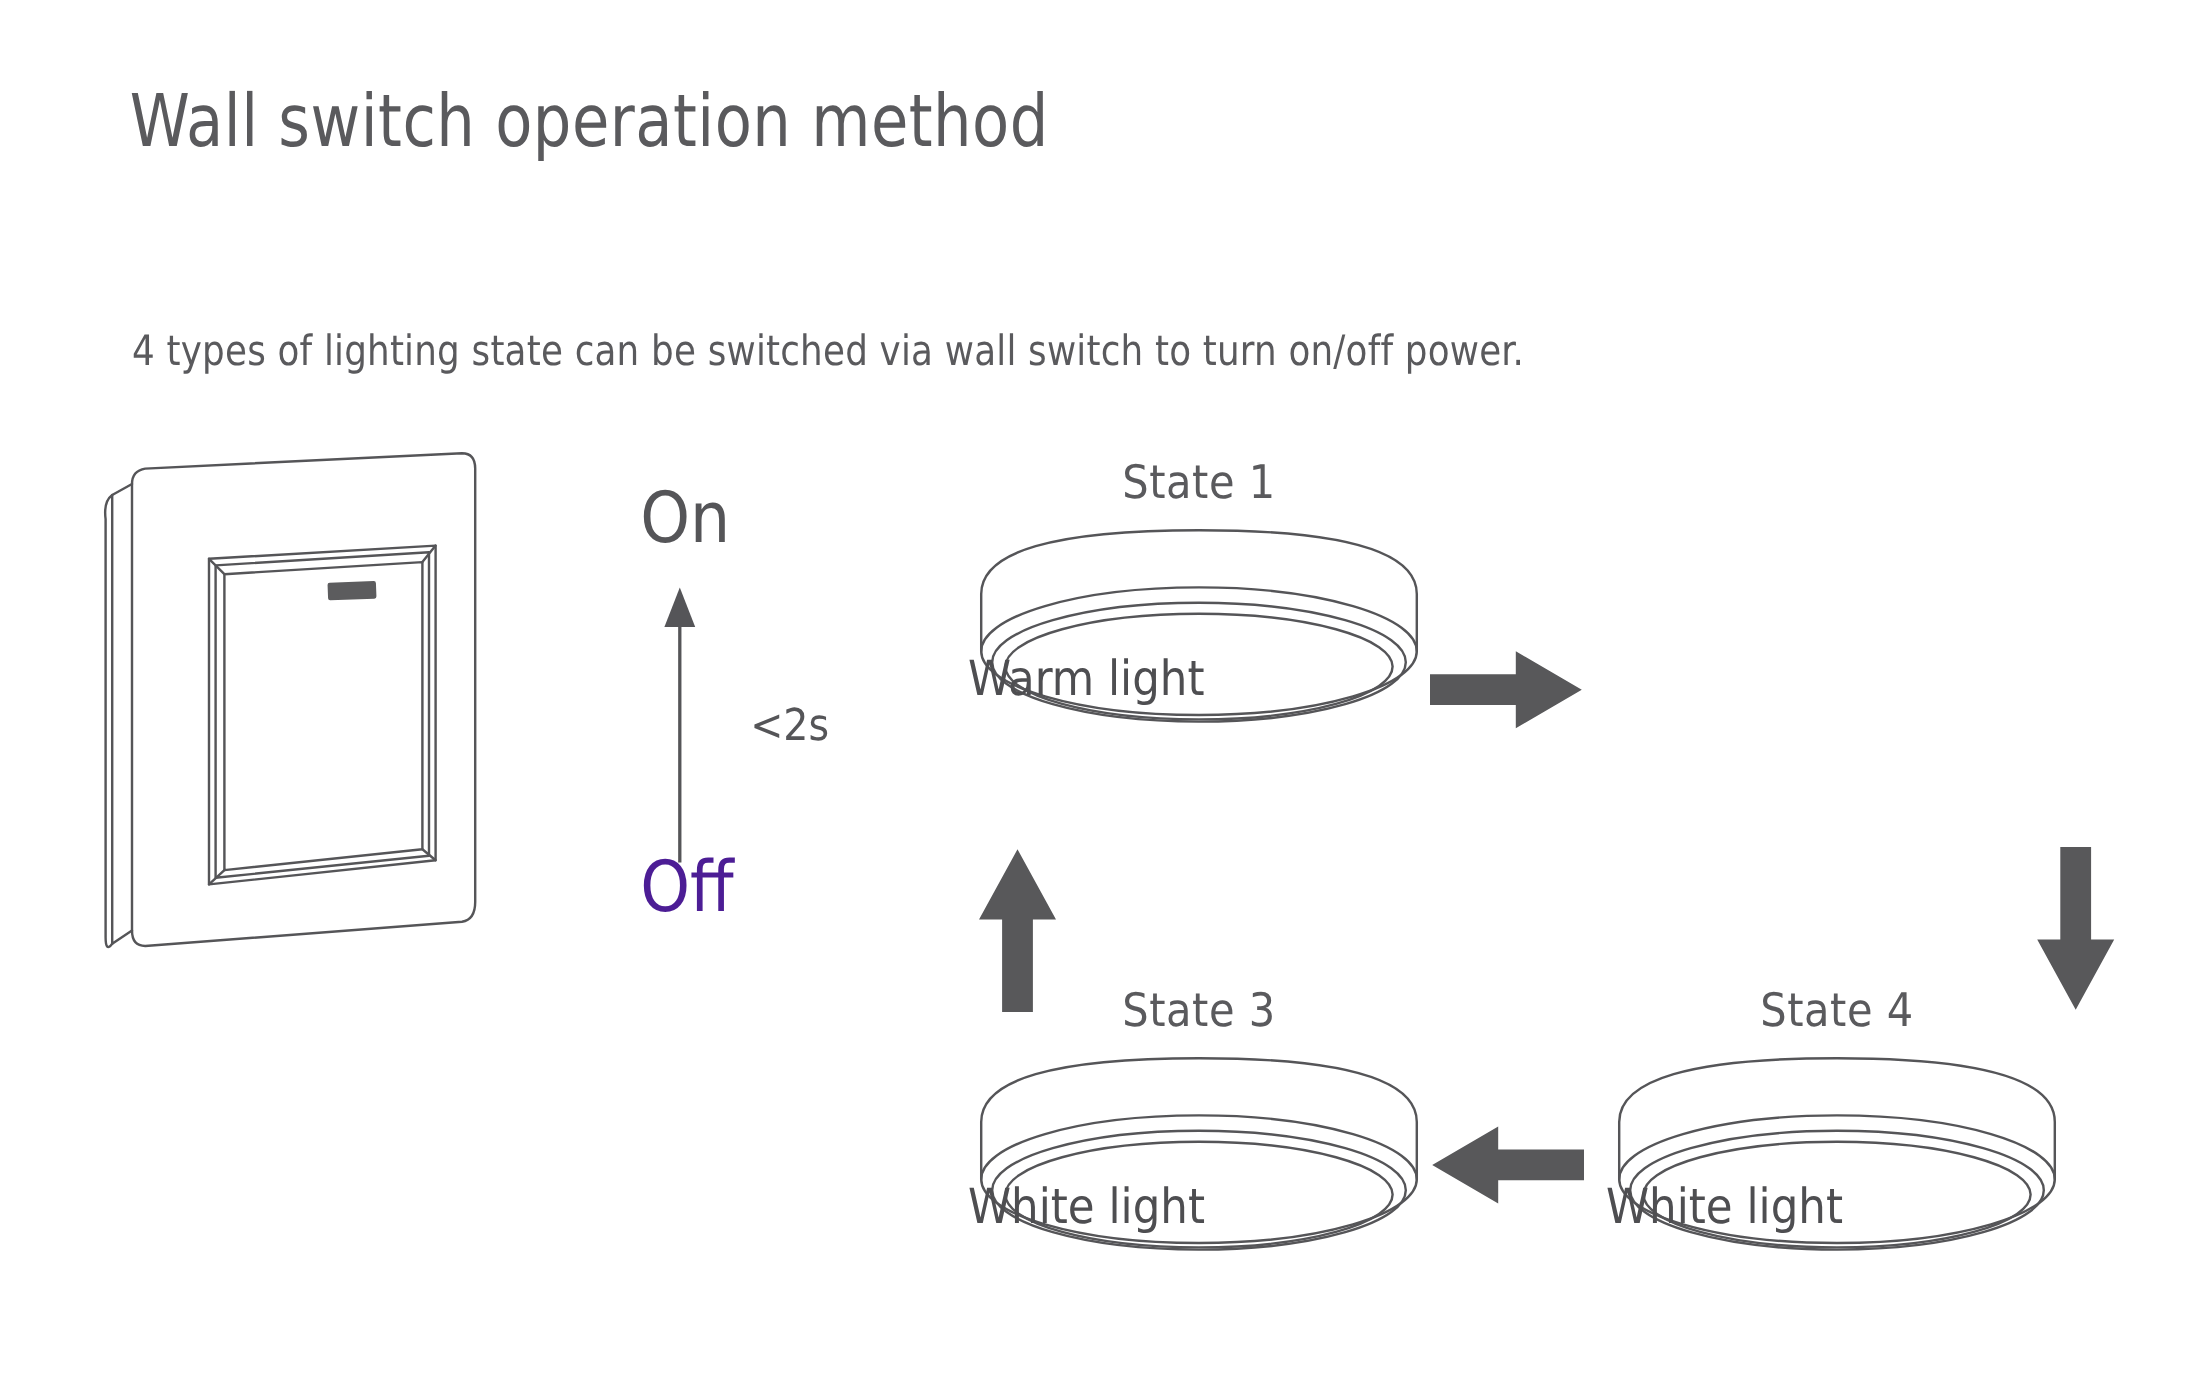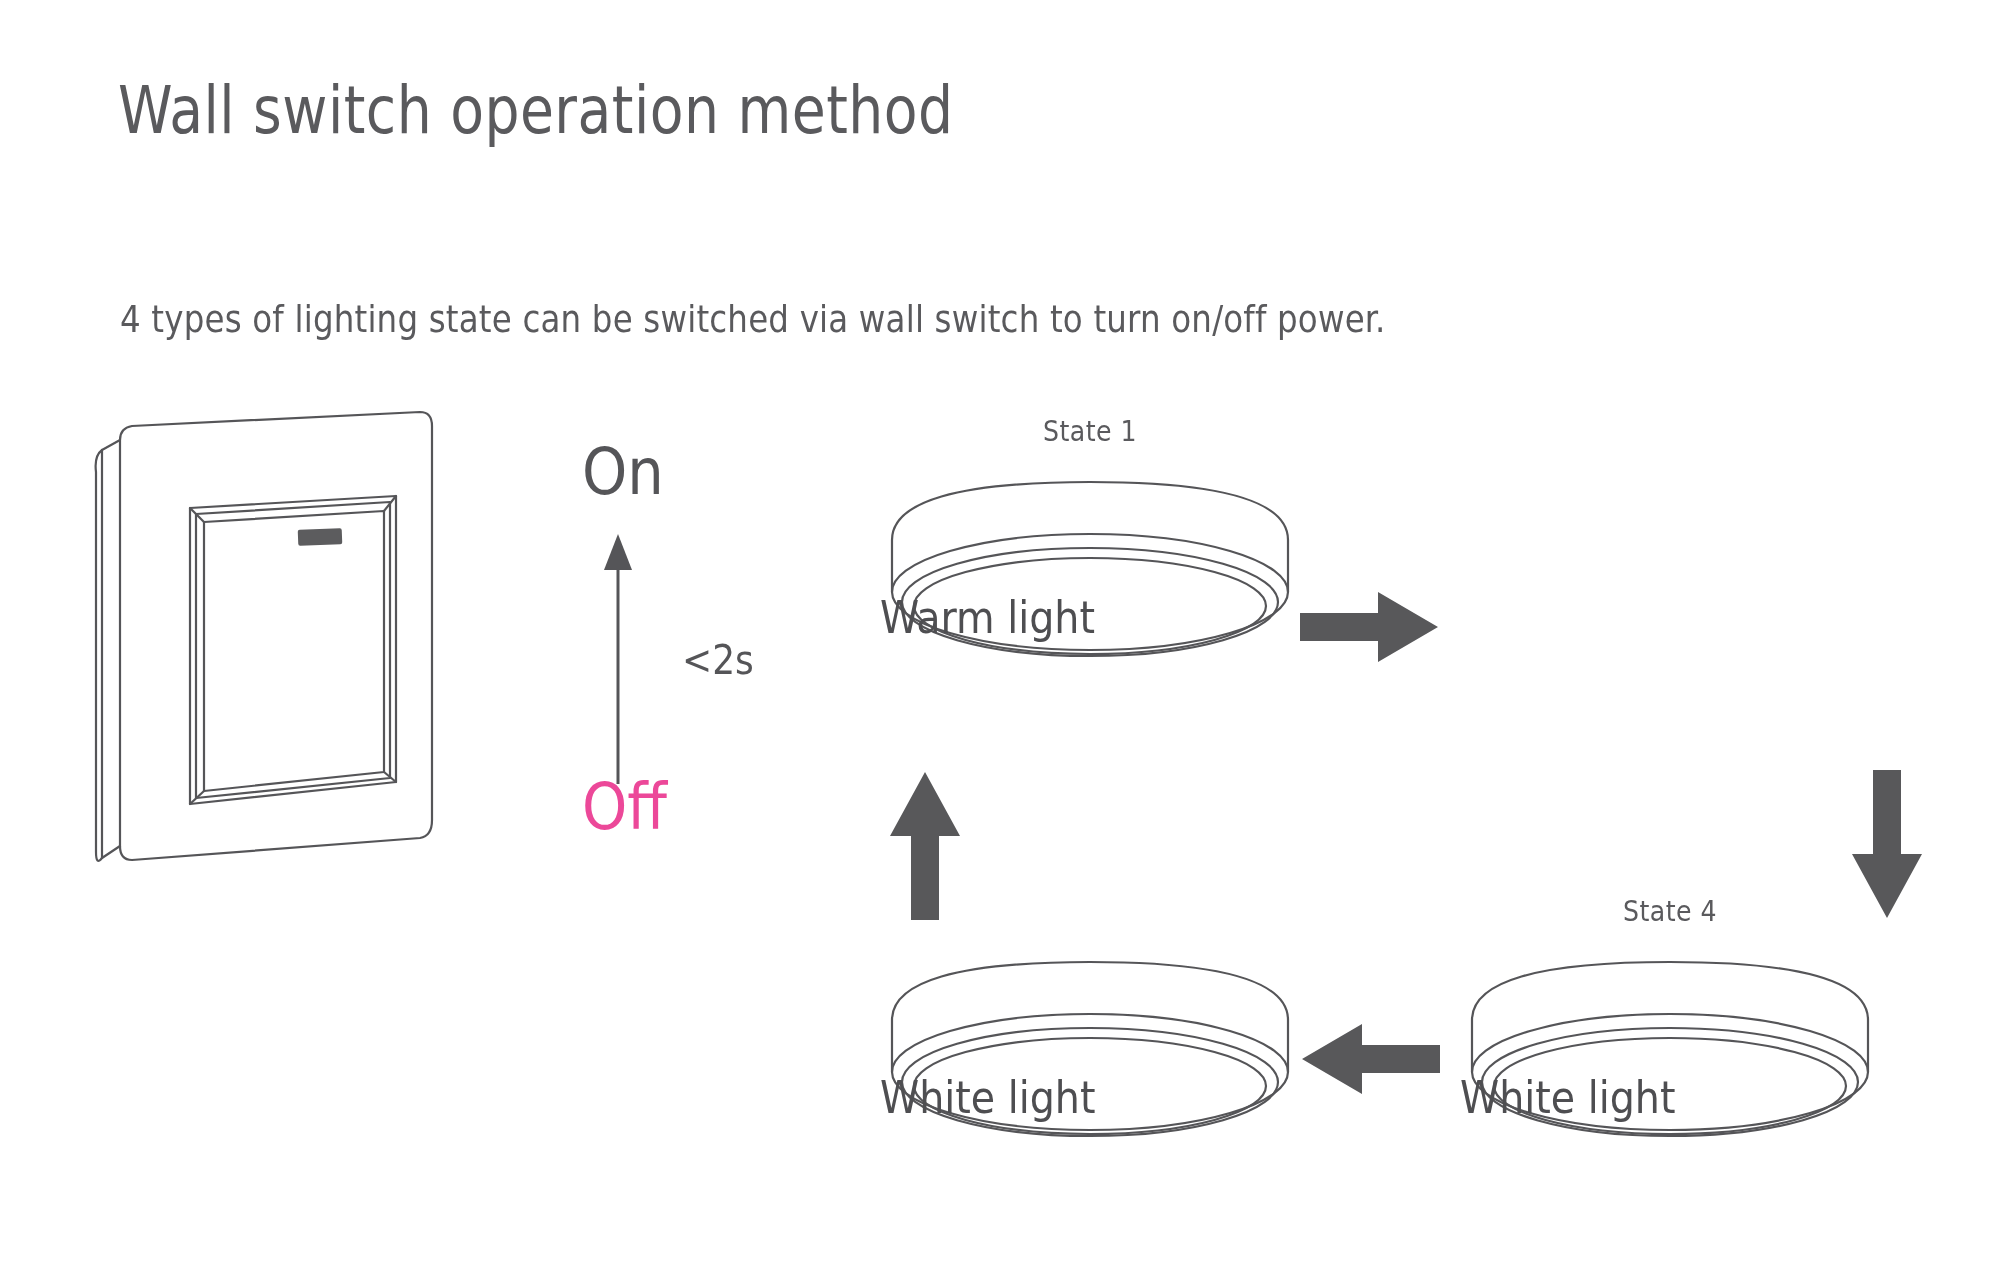--- a/index.html
+++ b/index.html
@@ -81,21 +81,21 @@
     font-weight: 300;
     color: #555558;
     line-height: 1;
   }
   .onoff .lbl-off {
     position: absolute;
     left: 22px;
     top: 335px;
     font-size: 64px;
     font-weight: 300;
-    color: #ec4899;
+    color: #4c1d95;
     line-height: 1;
   }
   .onoff .lbl-dur {
     position: absolute;
     left: 122px;
     top: 200px;
     font-size: 40px;
     font-weight: 300;
     color: #555558;
     line-height: 1;
@@ -114,21 +114,21 @@
     position: absolute;
     width: 420px;
     height: 300px;
   }
   .lamp-cell .state-label {
     position: absolute;
     top: 0;
     left: 0;
     width: 100%;
     text-align: center;
-    font-size: 28px;
+    font-size: 42px;
     font-weight: 300;
     color: #5a5a5d;
     line-height: 1;
     letter-spacing: 0.5px;
   }
   .lamp-cell .lamp-wrap {
     position: absolute;
     left: 0;
     top: 62px;
     width: 420px;
@@ -226,20 +226,21 @@
           <ellipse cx="210" cy="122" rx="188" ry="54"></ellipse>
           <ellipse cx="210" cy="126" rx="176" ry="48"></ellipse>
         </g>
       </svg>
     </div>
     <div class="lamp-text">Warm light</div>
   </div>
 
 
   <div class="lamp-cell" id="cell-state3">
+    <div class="state-label">State 3</div>
     <div class="lamp-wrap">
       <svg viewBox="0 0 420 232" xmlns="http://www.w3.org/2000/svg">
         <g fill="none" stroke="#555558" stroke-width="2.2" stroke-linecap="round">
           <path d="M 12 112 L 12 60 Q 12 2 210 2 Q 408 2 408 60 L 408 112"></path>
           <ellipse cx="210" cy="112" rx="198" ry="58"></ellipse>
           <ellipse cx="210" cy="122" rx="188" ry="54"></ellipse>
           <ellipse cx="210" cy="126" rx="176" ry="48"></ellipse>
         </g>
       </svg>
     </div>

